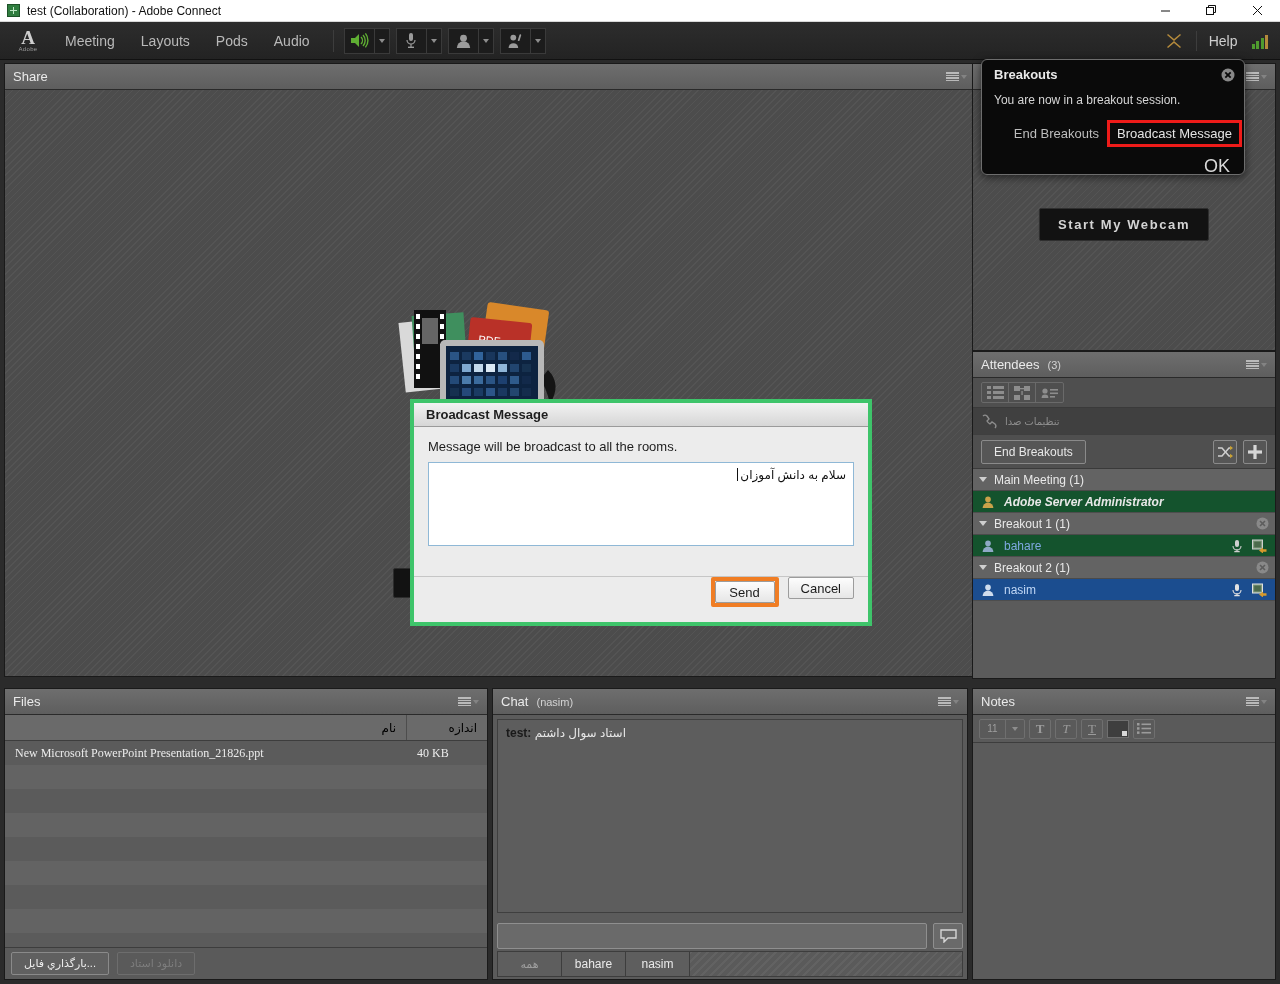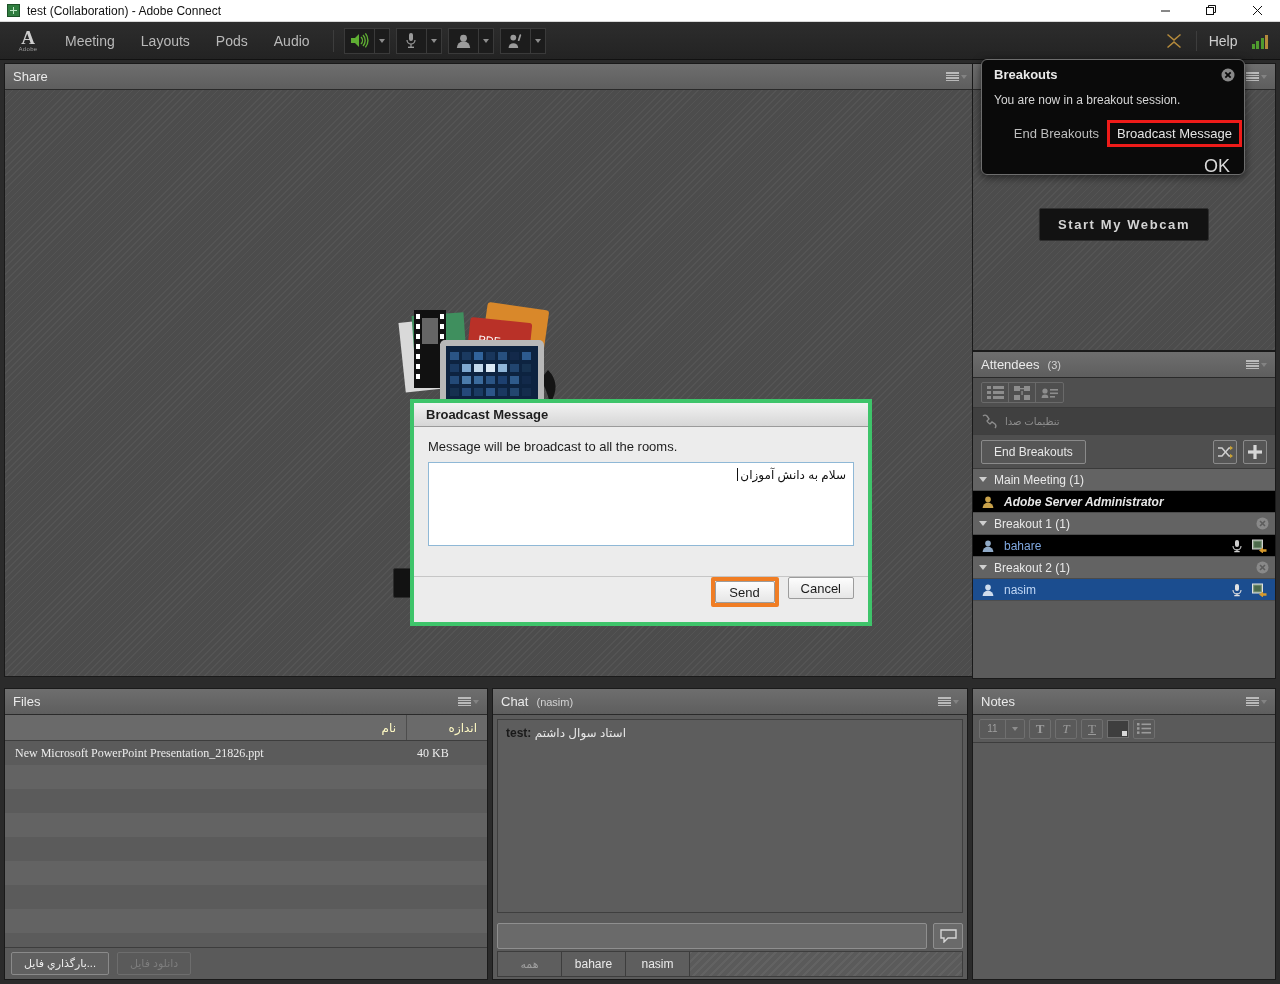--- a/index.html
+++ b/index.html
@@ -120,32 +120,32 @@
   .att-audio-txt { font-size: 10px; color: #8e8e8e; }
   .att-ctrlrow { height: 34px; background:#4f4f4f; border-bottom:1px solid #3a3a3a; display:flex; align-items:center; padding: 0 8px; }
   .end-bo-btn {
     border: 1px solid #8a8a8a; border-radius: 2px; color: #e8e8e8; font-size: 12px;
     padding: 4px 12px; background: #565656;
   }
   .sq-btn { width: 24px; height: 24px; border: 1px solid #8a8a8a; border-radius:2px; display:flex; align-items:center; justify-content:center; background:#565656; margin-left:6px; }
   .grp-row { height: 22px; background: #636363; border-bottom:1px solid #4a4a4a; display:flex; align-items:center; padding-left: 6px; color:#e9e9e9; font-size:12px; }
   .tri { width:0;height:0;border-left:4.5px solid transparent;border-right:4.5px solid transparent;border-top:5px solid #cfcfcf; margin-right:7px; }
   .grp-x { margin-left:auto; margin-right:6px; opacity:.7; }
-  .att-row { height: 22px; display:flex; align-items:center; padding-left: 8px; border-bottom:1px solid #4d4d4d; background:#000000; font-size:12px; }
+  .att-row { height: 22px; display:flex; align-items:center; padding-left: 8px; border-bottom:1px solid #4d4d4d; background:#14532d; font-size:12px; }
   .att-row.sel { background: #1b4d8f; }
   .att-name { margin-left: 9px; }
   .att-name.admin { color:#e8e8e8; font-style: italic; font-weight:bold; }
   .att-name.part { color:#7fa8e0; }
   .att-row.sel .att-name.part { color:#bfd6f5; }
   .att-icons { margin-left:auto; display:flex; align-items:center; gap:9px; margin-right:8px; }
   .att-empty { background:#5b5b5b; }
 
   
   #files-pod { left: 4px; top: 688px; width: 484px; height: 292px; }
-  .files-head-row { display: flex; height: 26px; background: #6a6a6a; border-bottom:1px solid #3d3d3d; font-size:12px; color:#fef9c3; }
+  .files-head-row { display: flex; height: 26px; background: #6a6a6a; border-bottom:1px solid #3d3d3d; font-size:12px; color:#000000; }
   .files-head-row > div { display:flex; align-items:center; padding: 0 10px; }
   .fh-name { flex: 1 1 auto; border-right:1px solid #4d4d4d; }
   .fh-size { width: 80px; }
   .file-row { display:flex; height: 24px; font-size:12px; color:#ececec; }
   .file-row > div { display:flex; align-items:center; padding: 0 10px; font-family: Liberation Serif, serif; }
   .fr-name { flex:1 1 auto; }
   .fr-size { width: 80px; }
   .zebra-odd { background:#5b5b5b; }
   .zebra-even { background:#636363; }
   .files-footer { position:absolute; left:0; right:0; bottom:0; height:32px; background:#5a5a5a; border-top:1px solid #3d3d3d; display:flex; align-items:center; padding:0 6px; gap:8px; }
@@ -636,21 +636,21 @@
           <div class="fr-name"></div>
           <div class="fr-size"></div>
         </div>
       <div class="file-row zebra-even">
           <div class="fr-name"></div>
           <div class="fr-size"></div>
         </div>
 
       <div class="files-footer">
         <div class="f-btn">...بارگذاري فایل</div>
-        <div class="f-btn disabled">دانلود فایل</div>
+        <div class="f-btn disabled">دانلود استاد</div>
       </div>
     </div>
   </div>
 
   <div class="pod" id="chat-pod">
     <div class="pod-head">
       <span>Chat</span>
       <span class="pod-sub">(nasim)</span>
       <span class="pod-menu">
         <span class="hamb">

